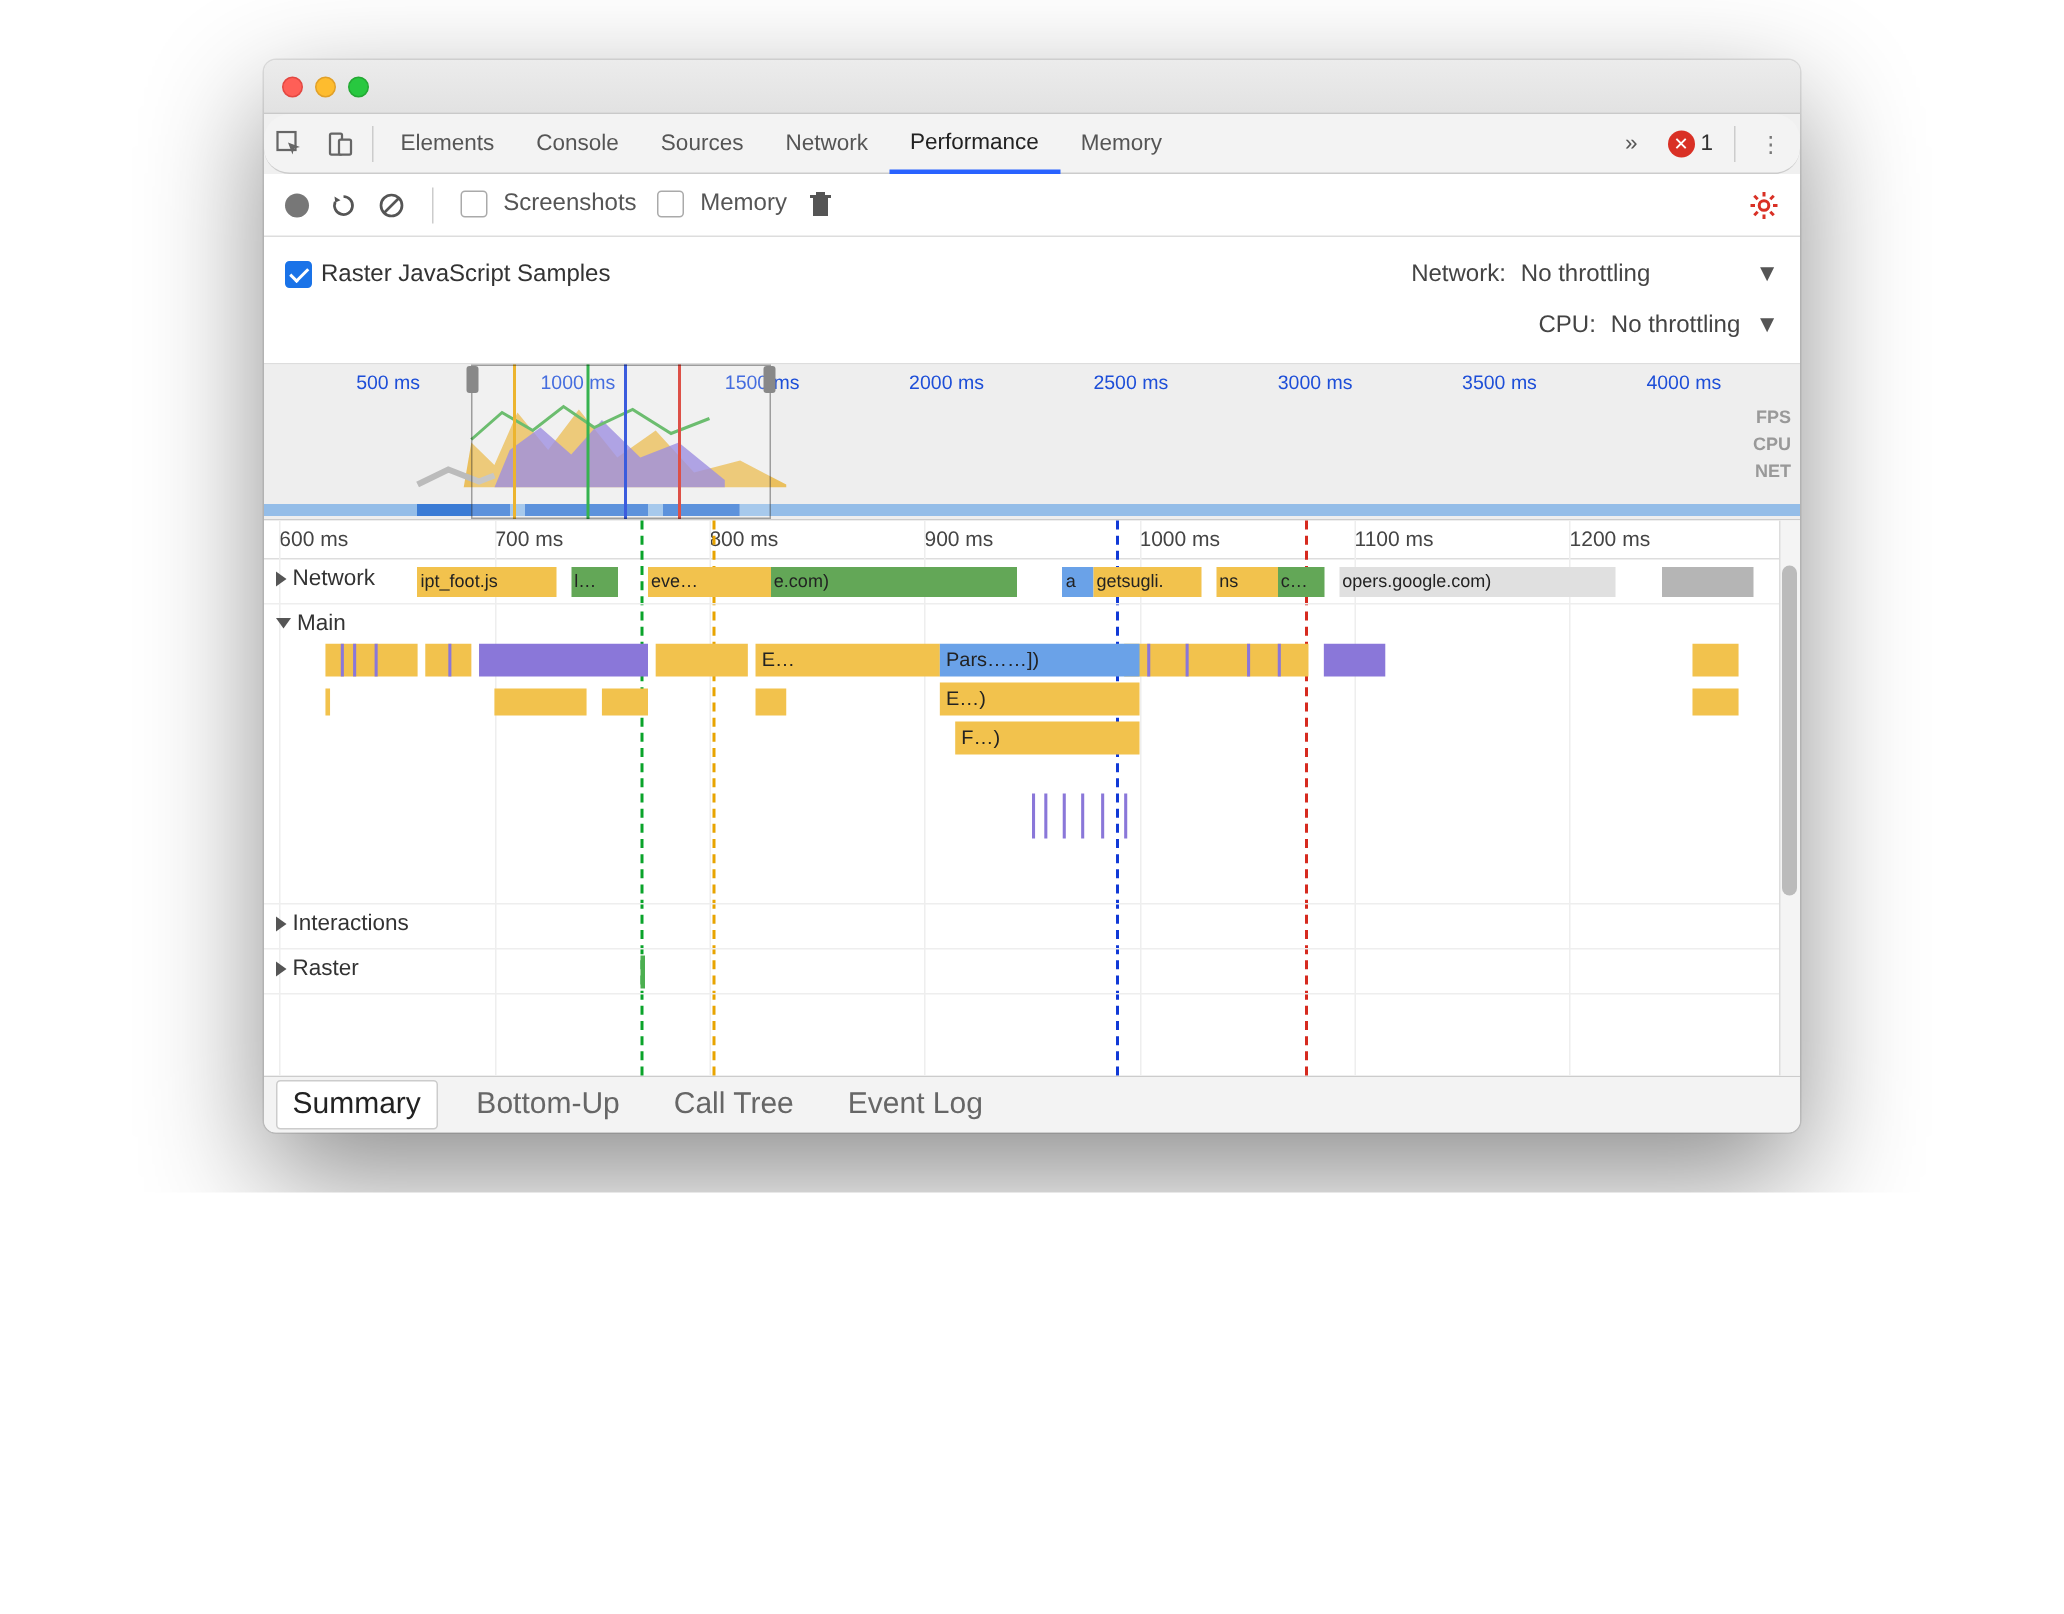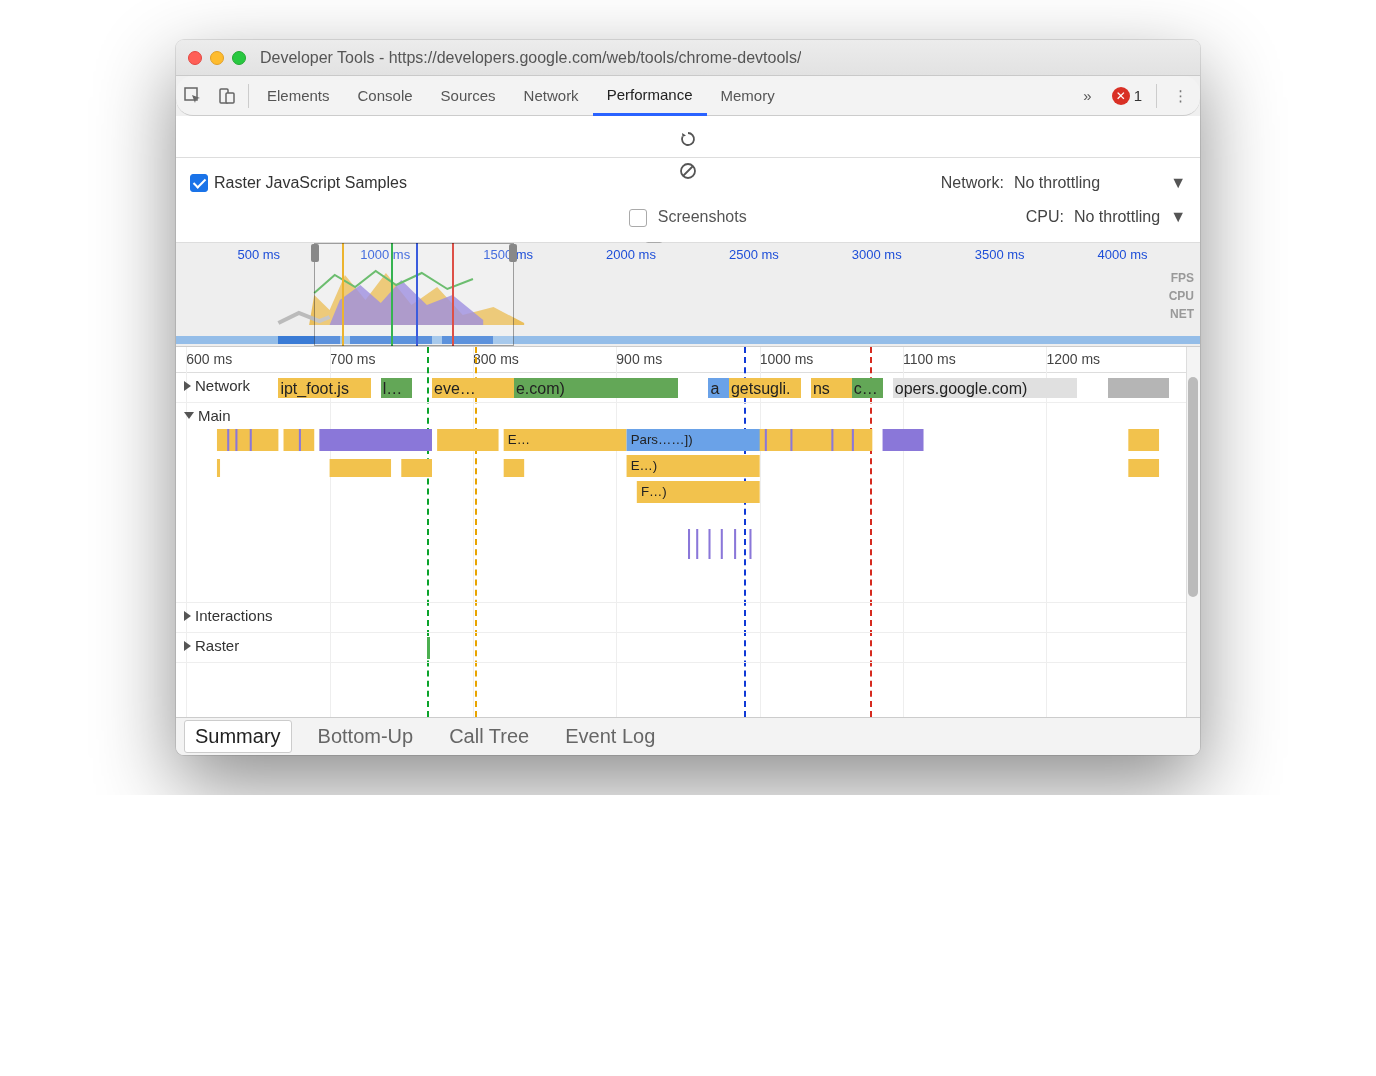--- a/index.html
+++ b/index.html
@@ -57,21 +57,20 @@
 .toolbar {
   height:42px;
   background:#fff;
   border-bottom:1px solid #ddd;
   display:flex;
   align-items:center;
   padding:0 14px;
   gap:14px;
   font-size:16px;
   color:#555;
-  flex-direction:column;
 }
 .record-dot{ width:16px; height:16px; border-radius:50%; background:#777; cursor:pointer;}
 .tb-icon{ cursor:pointer; color:#555; display:flex; align-items:center;}
 .checkbox{ width:18px; height:18px; border:1px solid #aaa; border-radius:3px; display:inline-block; vertical-align:middle; cursor:pointer; margin-right:6px; background:#fff;}
 .checkbox.checked{ background:#1a73e8; border-color:#1a73e8; position:relative;}
 .checkbox.checked::after{ content:""; position:absolute; left:5px; top:1px; width:5px; height:10px; border:solid #fff; border-width:0 2px 2px 0; transform:rotate(45deg);}
 .gear-red{ margin-left:auto; color:#d93025; cursor:pointer;}
 
 .settings{
   background:#fff;
@@ -107,21 +106,21 @@
 .det-ruler{ height:26px; border-bottom:1px solid #ddd; position:relative; font-size:14px; color:#444;}
 .det-tick{ position:absolute; top:4px;}
 .det-grid{ position:absolute; left:0; right:0; top:0; bottom:0; pointer-events:none;}
 .det-gridline{ position:absolute; top:0; bottom:0; width:1px; background:#eee;}
 .det-vline{ position:absolute; top:0; bottom:0; border-left:2px dashed;}
 .track{ position:relative; border-bottom:1px solid #eee; }
 .track-header{ position:absolute; left:8px; top:4px; font-size:15px; color:#333; display:flex; align-items:center; gap:4px; z-index:5;}
 .disclosure{ width:0; height:0; display:inline-block;}
 .disclosure.right{ border-top:5px solid transparent; border-bottom:5px solid transparent; border-left:7px solid #555;}
 .disclosure.down{ border-left:5px solid transparent; border-right:5px solid transparent; border-top:7px solid #555;}
-.bar{ position:absolute; height:20px; font-size:16px; color:#222; overflow:hidden; white-space:nowrap; padding:2px 2px;}
+.bar{ position:absolute; height:20px; font-size:12px; color:#222; overflow:hidden; white-space:nowrap; padding:2px 2px;}
 .tiny-label{ position:absolute; font-size:10px; color:#666;}
 .scrollbar-v{ position:absolute; right:0; top:0; width:14px; height:100%; background:#f4f4f4; border-left:1px solid #ddd;}
 .scrollbar-thumb{ position:absolute; right:2px; width:10px; background:#bbb; border-radius:5px;}
 
 .bottom-tabs{
   height:38px;
   background:#f3f3f3;
   border-top:1px solid #ccc;
   display:flex;
   align-items:center;
@@ -138,21 +137,20 @@
 <body>
 
 <div class="window">
 
   <div class="titlebar">
     <div class="traffic">
       <div class="dot red"></div>
       <div class="dot yellow"></div>
       <div class="dot green"></div>
     </div>
-    <div class="title">Developer Tools - https://developers.google.com/web/tools/chrome-devtools/</div>
   </div>
 
   <div class="tabs-row">
     <div class="icon-btn">
       <svg width="18" height="18" viewBox="0 0 18 18">
           <rect x="1" y="1" width="12" height="12" fill="none" stroke="#666" stroke-width="1.5"></rect>
           <path d="M8 8 L16 11 L12 12 L11 16 Z" fill="#666"></path>
         </svg>
     </div>
     <div class="icon-btn">

